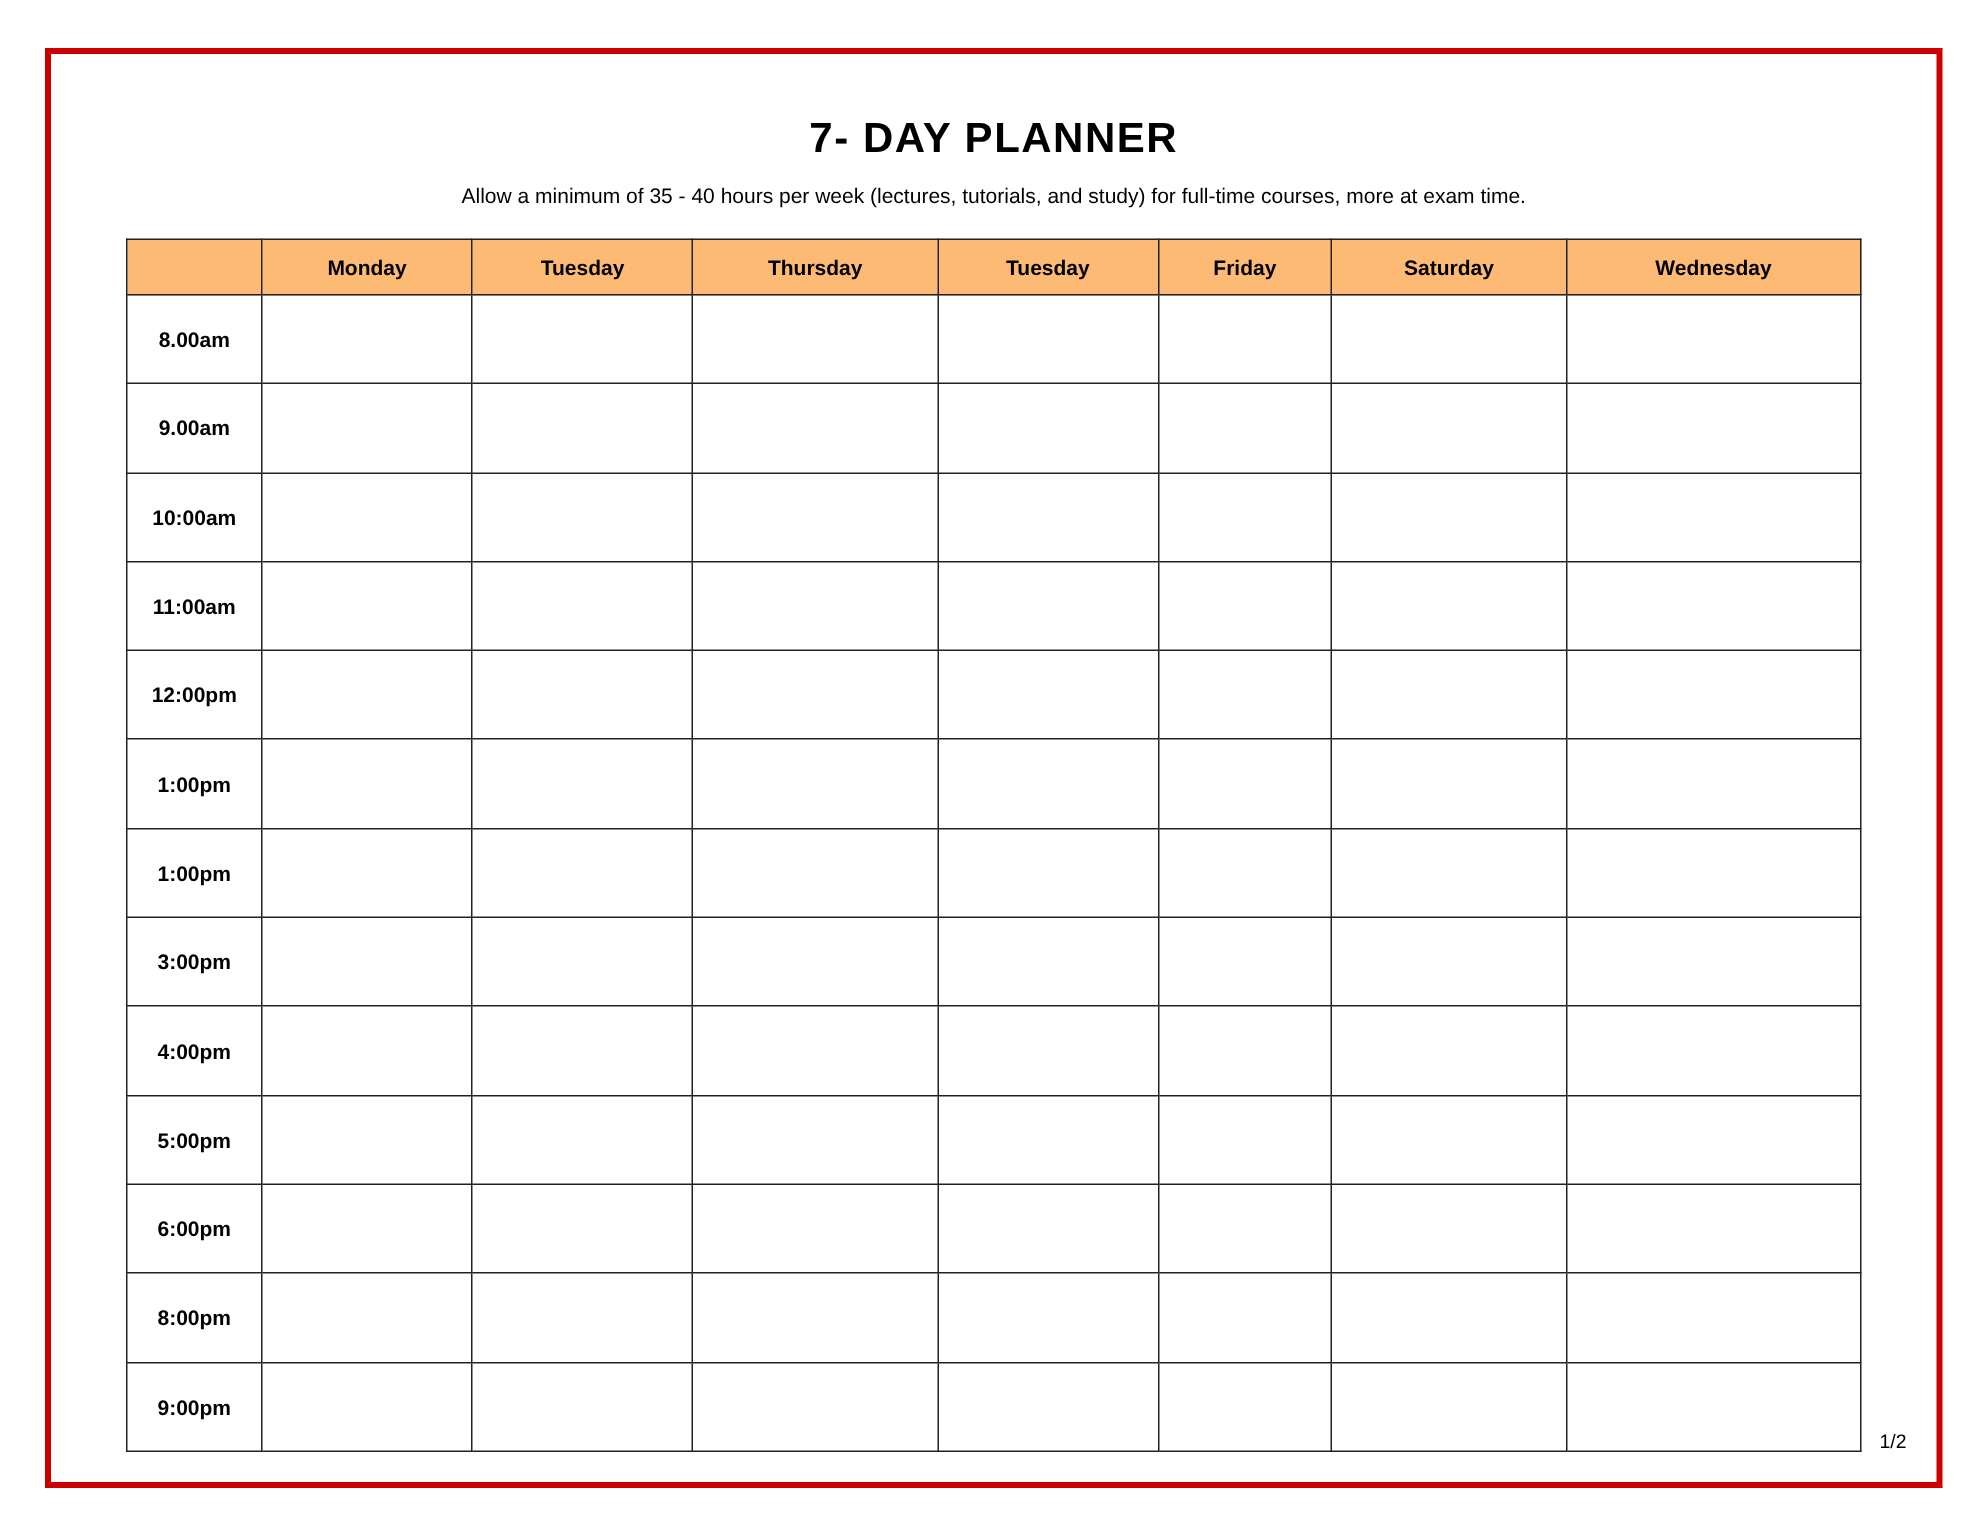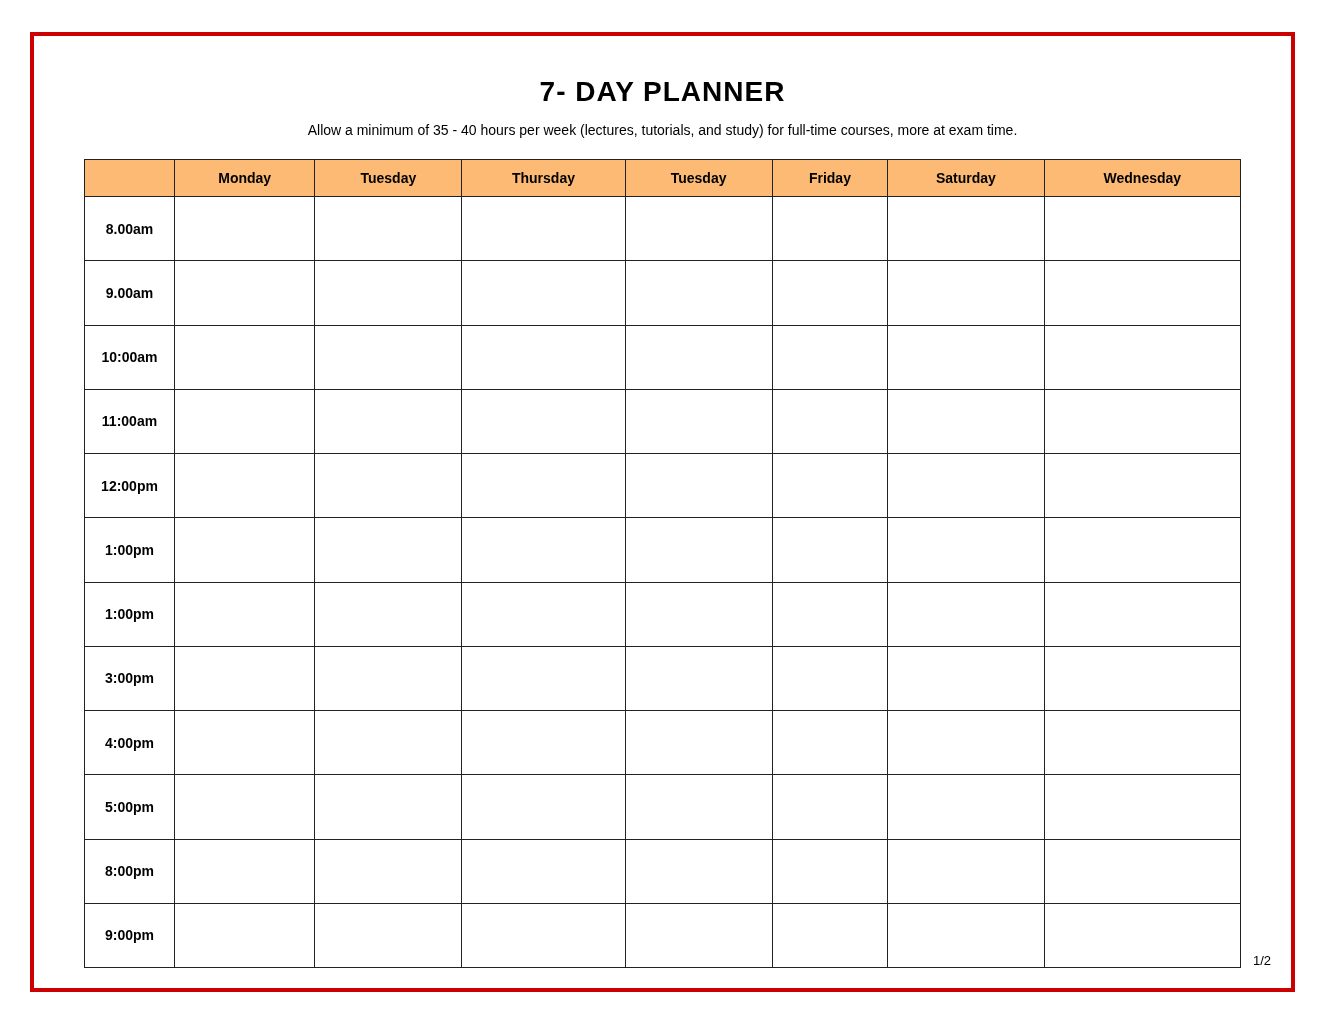--- a/index.html
+++ b/index.html
@@ -204,20 +204,30 @@
           <td class="time-cell">5:00pm</td>
           <td></td>
           <td></td>
           <td></td>
           <td></td>
           <td></td>
           <td></td>
           <td></td>
         </tr>
         <tr>
+          <td class="time-cell">6:00pm</td>
+          <td></td>
+          <td></td>
+          <td></td>
+          <td></td>
+          <td></td>
+          <td></td>
+          <td></td>
+        </tr>
+        <tr>
           <td class="time-cell">8:00pm</td>
           <td></td>
           <td></td>
           <td></td>
           <td></td>
           <td></td>
           <td></td>
           <td></td>
         </tr>
         <tr>

